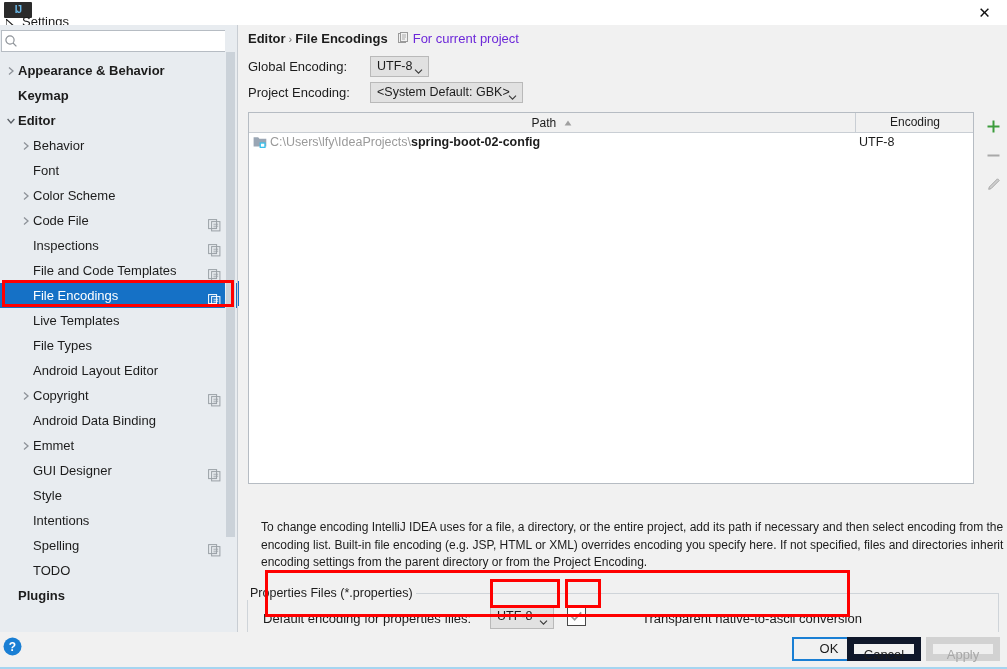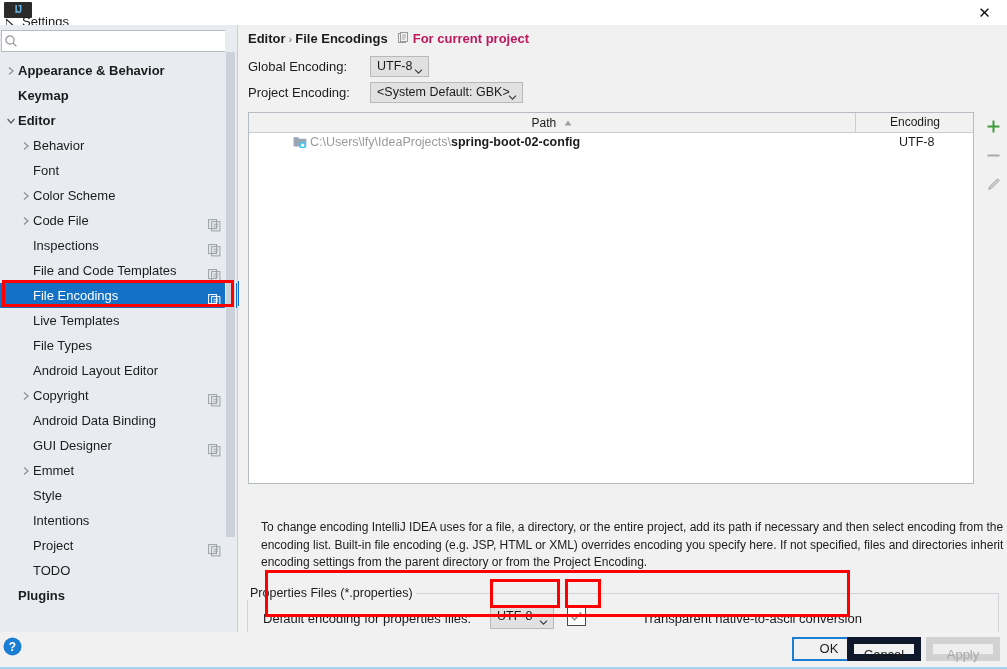--- a/index.html
+++ b/index.html
@@ -129,21 +129,21 @@
   #breadcrumb {
     position: absolute; left: 9px; top: 6px;
     font-size: 13px; white-space: nowrap;
   }
   #breadcrumb .crumb { font-weight: bold; color: #1c1c1c; }
   #breadcrumb .sep { color: #6b6b6b; padding: 0 3px; font-size: 11px; }
   #breadcrumb .scope-icon {
     display: inline-block; width: 12px; height: 12px;
     vertical-align: -1px; margin-left: 9px; margin-right: 4px;
   }
-  #breadcrumb .scope-text { color: #be185d; font-weight: bold; }
+  #breadcrumb .scope-text { color: #6d28d9; font-weight: normal; }
 
   
   .enc-row { position: absolute; left: 9px; height: 22px; }
   .enc-label {
     position: absolute; left: 0; top: 0; height: 22px; line-height: 22px;
     font-size: 13px; color: #1c1c1c; white-space: nowrap;
   }
   .combo {
     position: absolute; top: 0; height: 21px;
     background: #e1e1e1;
@@ -175,21 +175,21 @@
     position: absolute; top: 0; height: 19px; line-height: 19px;
     font-size: 12px; color: #1c1c1c; text-align: center;
   }
   #table-head .th.path { left: 0; width: 605px; }
   #table-head .th.enc  { left: 606px; width: 119px;
                          border-left: 1px solid #c9ced4; box-sizing: border-box; }
   #table-head .sortarrow {
     display: inline-block; margin-left: 4px; vertical-align: 1px;
   }
   #table-body { position: relative; }
-  .trow { position: relative; height: 19px; margin-left: 40px; }
+  .trow { position: relative; height: 19px; }
   .trow .ficon {
     position: absolute; left: 4px; top: 2px; width: 14px; height: 14px;
   }
   .trow .ptext {
     position: absolute; left: 21px; top: 0; height: 19px; line-height: 19px;
     font-size: 12.5px; white-space: nowrap;
   }
   .trow .ptext .dim { color: #9a9a9a; }
   .trow .ptext .strong { color: #1c1c1c; font-weight: bold; }
   .trow .etext {
@@ -394,47 +394,47 @@
               <line x1="5.4" y1="5.2" x2="10.2" y2="5.2" stroke="#9aa0a6" stroke-width="0.9"></line>
               <line x1="5.4" y1="7.2" x2="10.2" y2="7.2" stroke="#9aa0a6" stroke-width="0.9"></line>
               <line x1="5.4" y1="9.2" x2="8.8" y2="9.2" stroke="#9aa0a6" stroke-width="0.9"></line>
             </svg></span>
         </div>
         <div class="tree-row lvl1">
           <span class="arrow"></span>
           <span class="tlabel">Android Data Binding</span>
         </div>
         <div class="tree-row lvl1">
+          <span class="arrow"><svg width="8" height="10" viewBox="0 0 8 10">
+              <path d="M2 1.6 L6 5 L2 8.4" fill="none" stroke="#8d9298" stroke-width="1.3"></path>
+            </svg></span>
+          <span class="tlabel">Emmet</span>
+        </div>
+        <div class="tree-row lvl1">
           <span class="arrow"></span>
           <span class="tlabel">GUI Designer</span>
           <span class="copyicon"><svg width="13" height="13" viewBox="0 0 13 13">
               <rect x="0.6" y="0.6" width="8" height="9" fill="none" stroke="#9aa0a6" stroke-width="1"></rect>
               <rect x="3.6" y="2.6" width="8.3" height="9.3" fill="none" stroke="#9aa0a6" stroke-width="1"></rect>
               <line x1="5.4" y1="5.2" x2="10.2" y2="5.2" stroke="#9aa0a6" stroke-width="0.9"></line>
               <line x1="5.4" y1="7.2" x2="10.2" y2="7.2" stroke="#9aa0a6" stroke-width="0.9"></line>
               <line x1="5.4" y1="9.2" x2="8.8" y2="9.2" stroke="#9aa0a6" stroke-width="0.9"></line>
             </svg></span>
         </div>
         <div class="tree-row lvl1">
-          <span class="arrow"><svg width="8" height="10" viewBox="0 0 8 10">
-              <path d="M2 1.6 L6 5 L2 8.4" fill="none" stroke="#8d9298" stroke-width="1.3"></path>
-            </svg></span>
-          <span class="tlabel">Emmet</span>
-        </div>
-        <div class="tree-row lvl1">
           <span class="arrow"></span>
           <span class="tlabel">Style</span>
         </div>
         <div class="tree-row lvl1">
           <span class="arrow"></span>
           <span class="tlabel">Intentions</span>
         </div>
         <div class="tree-row lvl1">
           <span class="arrow"></span>
-          <span class="tlabel">Project</span>
+          <span class="tlabel">Spelling</span>
           <span class="copyicon"><svg width="13" height="13" viewBox="0 0 13 13">
               <rect x="0.6" y="0.6" width="8" height="9" fill="none" stroke="#9aa0a6" stroke-width="1"></rect>
               <rect x="3.6" y="2.6" width="8.3" height="9.3" fill="none" stroke="#9aa0a6" stroke-width="1"></rect>
               <line x1="5.4" y1="5.2" x2="10.2" y2="5.2" stroke="#9aa0a6" stroke-width="0.9"></line>
               <line x1="5.4" y1="7.2" x2="10.2" y2="7.2" stroke="#9aa0a6" stroke-width="0.9"></line>
               <line x1="5.4" y1="9.2" x2="8.8" y2="9.2" stroke="#9aa0a6" stroke-width="0.9"></line>
             </svg></span>
         </div>
         <div class="tree-row lvl1">
           <span class="arrow"></span>

